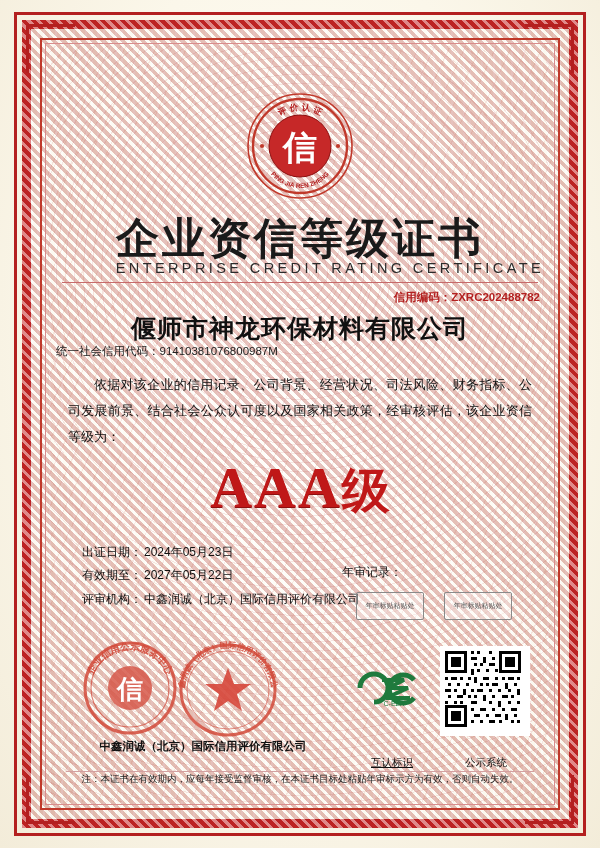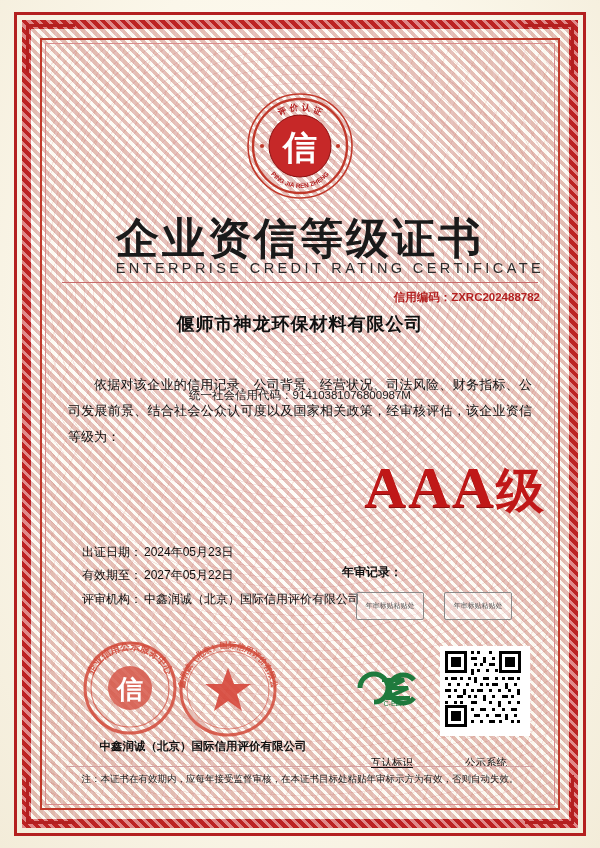--- a/index.html
+++ b/index.html
@@ -90,55 +90,55 @@
   .credit-no{
     position:absolute;top:236px;right:4px;
     font-size:11.5px;color:#b32020;font-weight:bold;
   }
   .credit-no .lbl{color:#b32020;}
   .credit-no .val{color:#b32020;}
 
   .company{
     position:absolute;top:258px;left:0;right:0;text-align:center;
     font-family:"DejaVu Sans","Liberation Sans",sans-serif;
-    font-size:18px;font-weight:bold;color:#111;letter-spacing:1px;
+    font-size:25px;font-weight:bold;color:#111;letter-spacing:1px;
   }
   .uscc{
-    position:absolute;top:290px;left:0;right:0;text-align:center;
-    font-size:11.5px;color:#222;margin-top:44px;
+    position:absolute;top:290px;left:0;right:0;
+    font-size:11.5px;color:#222;
   }
 
   .body-text{
     position:absolute;top:318px;left:12px;right:12px;
     font-size:13px;line-height:2.0;color:#111;text-align:justify;
     text-indent:2em;
   }
 
   .grade{
-    position:absolute;top:400px;left:0;right:0;text-align:right;
+    position:absolute;top:400px;left:0;right:0;text-align:center;
   }
   .grade .aaa{
     font-family:"Liberation Serif","DejaVu Serif",serif;
     font-size:58px;font-weight:bold;color:#c01818;letter-spacing:2px;
     text-shadow:0 1px 0 #8d0f0f;
   }
   .grade .ji{
     font-family:"DejaVu Sans","Liberation Sans",sans-serif;
     font-size:48px;font-weight:bold;color:#c01818;
   }
 
   
   .info{
     position:absolute;top:487px;left:26px;
     font-size:12px;color:#111;line-height:1.95;
   }
   .info .row span.k{display:inline-block;}
   .info .row .v{margin-left:2px;}
   .annual{
-    position:absolute;top:510px;left:286px;font-size:12px;color:#111;font-weight:bold;
+    position:absolute;top:510px;left:286px;font-size:12px;color:#111;
   }
   .stamp-box{
     position:absolute;width:66px;height:26px;border:1px solid #8a8a8a;border-radius:2px;
     font-size:7px;color:#555;display:flex;align-items:center;justify-content:center;
     background:rgba(255,255,255,.35);
   }
   .stamp-box.b1{top:538px;left:300px;}
   .stamp-box.b2{top:538px;left:388px;}
 
   
@@ -154,21 +154,21 @@
   .cap1{position:absolute;left:8px;top:100px;width:262px;text-align:center;
     font-size:11.5px;color:#111;line-height:1.55;font-weight:bold;}
   .cap2{position:absolute;left:282px;top:118px;width:92px;text-align:center;
     font-size:10.5px;color:#111;text-decoration:underline;}
   .cap3{position:absolute;right:4px;top:118px;width:92px;text-align:center;
     font-size:10.5px;color:#111;}
 
   .footnote{
     position:absolute;left:10px;right:10px;bottom:8px;
     font-size:9.5px;color:#222;text-align:center;line-height:1.5;
-    border-top:1px solid #d3a0a0;padding-top:5px;
+    border-top:1px solid #d3a0a0;
   }
 </style>
 </head>
 <body>
 
 <div class="page">
 
   <div class="border-outer"></div>
   <div class="border-mid"></div>
   <div class="guilloche"></div>

